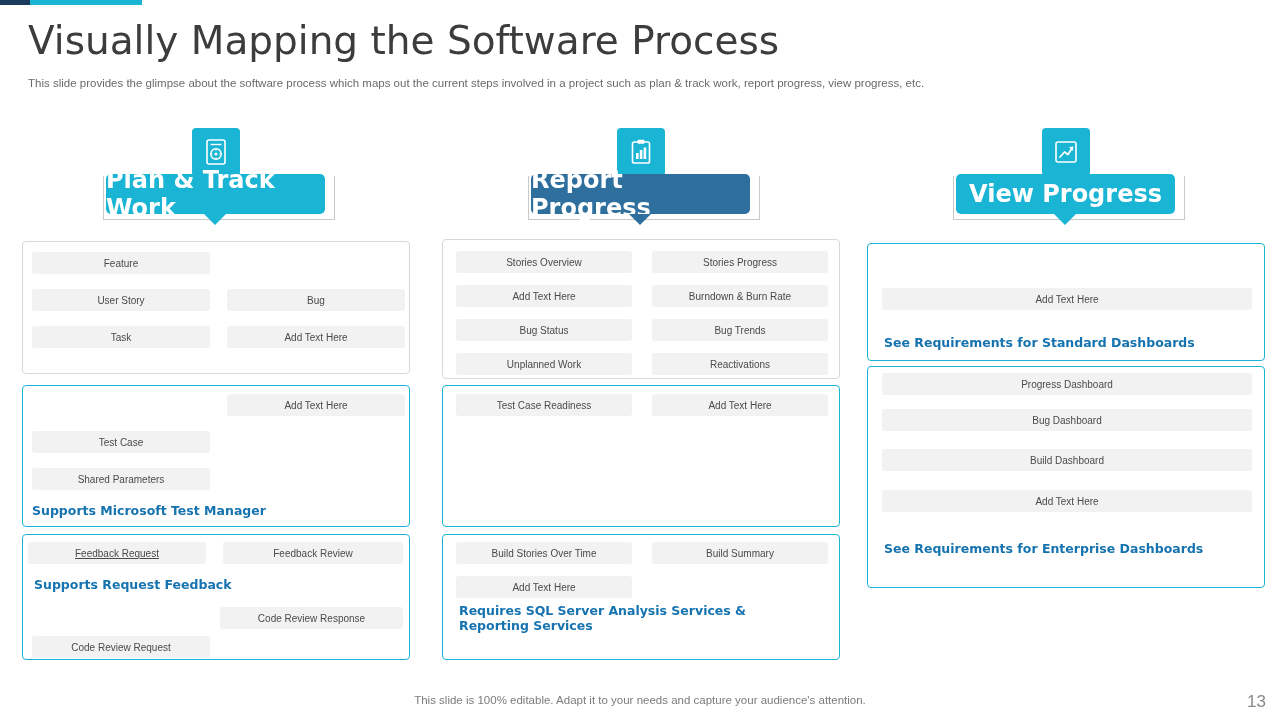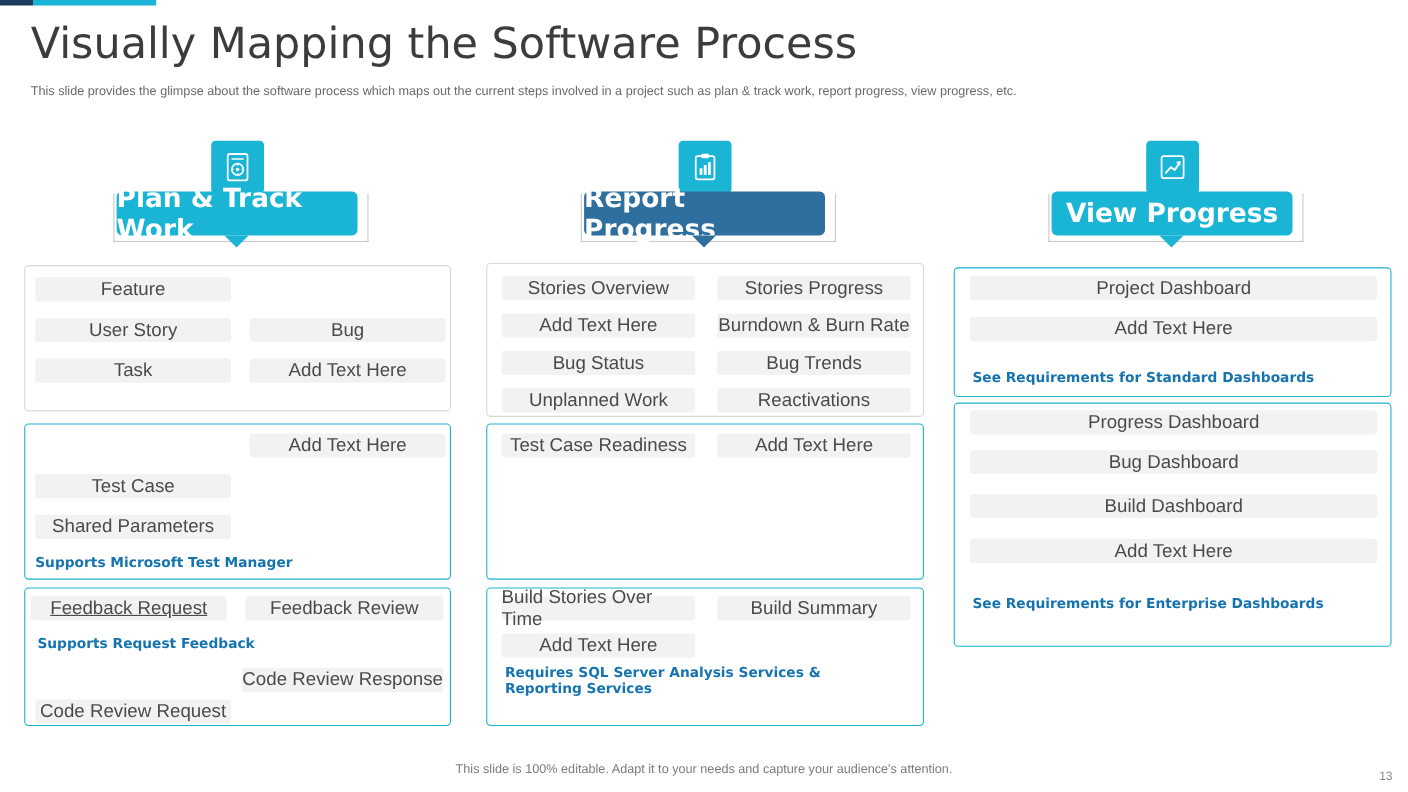--- a/index.html
+++ b/index.html
@@ -54,34 +54,34 @@
   .pointer.blue { border-top: 11px solid #2e6f9e; }
 
   
   .card { position: absolute; background: #fff; }
   .card.grey { border: 1px solid #d8d8d8; border-radius: 4px; }
   .card.cyan { border: 1.5px solid #1ab4d4; border-radius: 4px; }
 
   .chip {
     position: absolute; background: #f2f2f2; border-radius: 3px;
     display: flex; align-items: center; justify-content: center;
-    color: #4a4a4a; font-size: 17px; text-align: left;
+    color: #4a4a4a; font-size: 10px; text-align: right;
   }
   .note {
     position: absolute; color: #1573b0; font-weight: bold;
     font-size: 12.5px; line-height: 15px;
     font-family: "DejaVu Sans", sans-serif;
   }
 
   .footer {
     position: absolute; left: 0; bottom: 14px; width: 1280px; text-align: center;
     font-size: 11.5px; color: #7b7b7b;
   }
   .page-num {
-    position: absolute; right: 14px; bottom: 8px; font-size: 11px; color: #8a8a8a;
+    position: absolute; right: 14px; bottom: 8px; font-size: 17px; color: #8a8a8a;
   }
 </style>
 </head>
 <body>
 
 <div class="slide">
 
   <div class="accent-bar-dark"></div>
   <div class="accent-bar-cyan"></div>
 
@@ -168,21 +168,20 @@
     <svg width="30" height="30" viewBox="0 0 30 30">
       <rect x="5" y="5" width="20" height="20" rx="2" fill="none" stroke="#fff" stroke-width="1.6"></rect>
       <polyline points="9,20 13.5,15 17,17.5 21.5,10.5" fill="none" stroke="#fff" stroke-width="1.8" stroke-linejoin="round" stroke-linecap="round"></polyline>
       <polygon points="21.8,9.5 22.2,14 18,10.2" fill="#fff"></polygon>
     </svg>
   </div>
   <div class="header-pill cyan" style="left:956px; top:174px; width:219px; height:40px;">View Progress</div>
   <div class="pointer cyan" style="left:1054px; top:214px;"></div>
 
   <div class="card cyan" style="left:867px; top:243px; width:398px; height:118px;">
-    <div class="chip" style="left:14px; top:7px; width:370px; height:22px;">Project Dashboard</div>
     <div class="chip" style="left:14px; top:44px; width:370px; height:22px;">Add Text Here</div>
     <div class="note" style="left:16px; top:91px;">See Requirements for Standard Dashboards</div>
   </div>
 
   <div class="card cyan" style="left:867px; top:366px; width:398px; height:222px;">
     <div class="chip" style="left:14px; top:6px; width:370px; height:22px;">Progress Dashboard</div>
     <div class="chip" style="left:14px; top:42px; width:370px; height:22px;">Bug Dashboard</div>
     <div class="chip" style="left:14px; top:82px; width:370px; height:22px;">Build Dashboard</div>
     <div class="chip" style="left:14px; top:123px; width:370px; height:22px;">Add Text Here</div>
     <div class="note" style="left:16px; top:174px;">See Requirements for Enterprise Dashboards</div>

